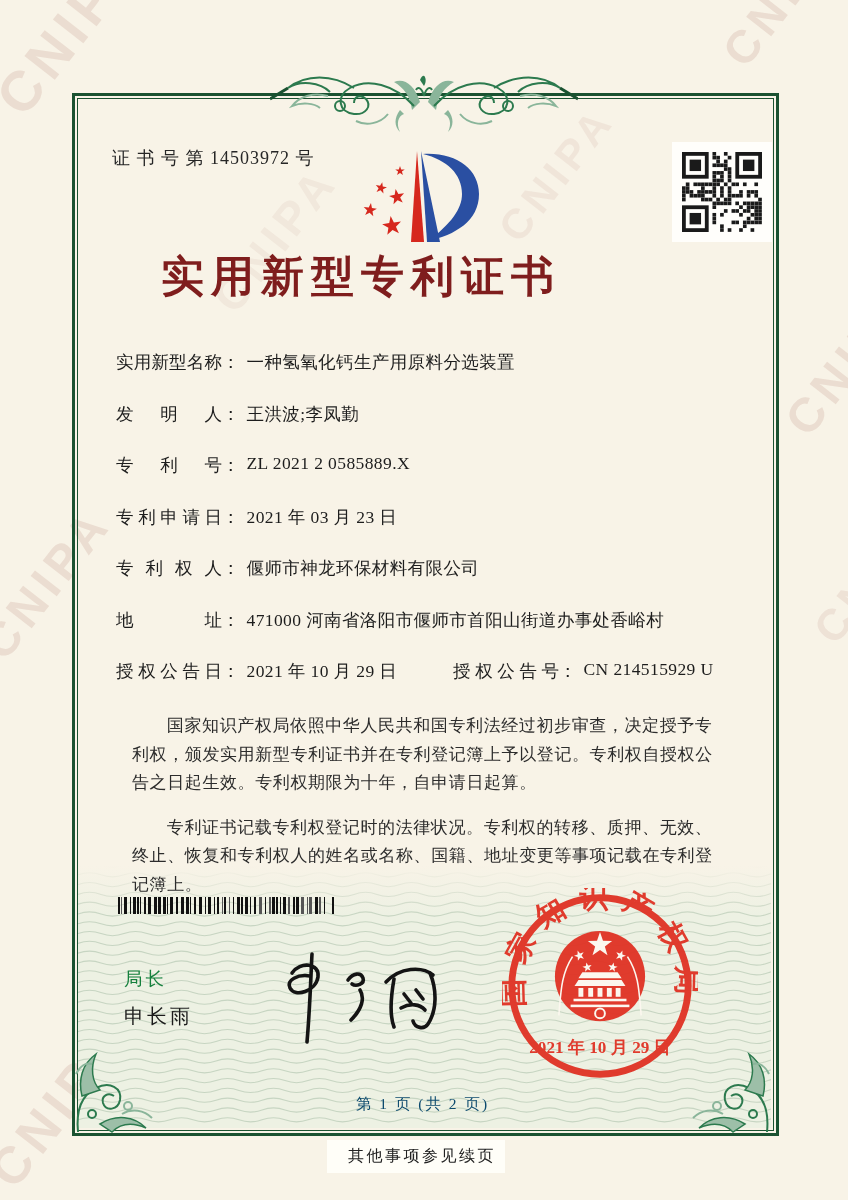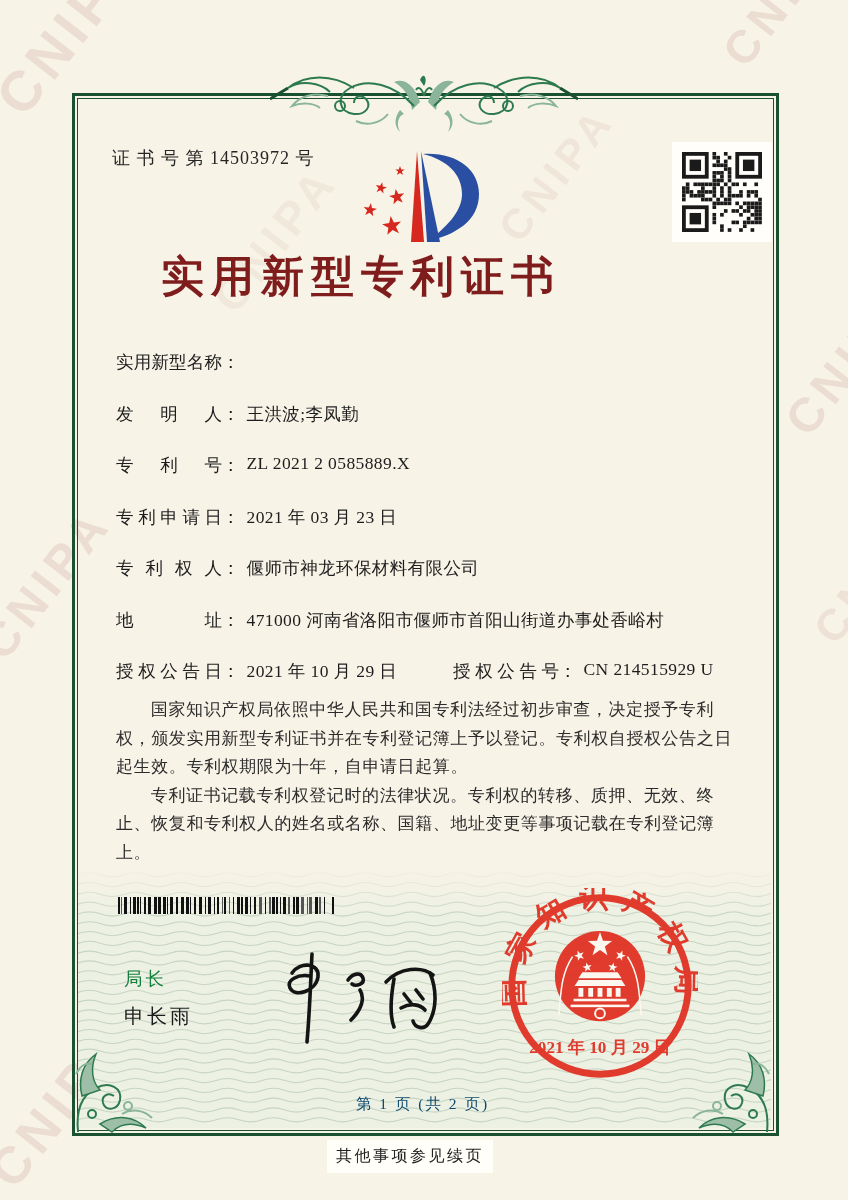--- a/index.html
+++ b/index.html
@@ -26,34 +26,34 @@
   .fields{position:absolute;left:116px;top:350px;width:620px;}
   .frow{height:51.5px;display:flex;align-items:flex-start;font-size:17.5px;color:#1d1d1d;}
   .fpair{display:flex;}
   .fpair.w1{width:337px;}
   .flabel{display:inline-block;width:106px;text-align:justify;text-align-last:justify;color:#1d1d1d;}
   .fcolon{margin-right:7px;}
   .fvalue{letter-spacing:.4px;}
   
   .bodytext{position:absolute;left:116px;top:696px;width:618px;font-size:17px;line-height:28.6px;
       color:#2c2c2c;letter-spacing:.6px;}
-  .bodytext p{margin:0;text-indent:2.05em;}
+  .bodytext p{margin:16px;text-indent:2.05em;}
   
   .barcode{position:absolute;left:118px;top:897px;}
   
   .signer-title{position:absolute;left:124px;top:966px;font-size:18.5px;letter-spacing:3px;color:#15803d;}
   .signer-name{position:absolute;left:124px;top:1003px;font-size:20px;letter-spacing:3px;color:#1b1b1b;}
   .signature{position:absolute;left:252px;top:946px;}
   
   .seal{position:absolute;left:502px;top:888px;opacity:.95;}
   
   .page-info{position:absolute;left:72px;top:1094px;width:701px;text-align:center;font-size:15.5px;
       letter-spacing:2px;color:#0c4a6e;}
   .foot-strip{position:absolute;left:327px;top:1140px;width:166px;height:33px;background:#fffef8;
-      display:flex;align-items:center;justify-content:center;}
+      display:flex;align-items:center;justify-content:center;padding-left:12px;}
   .foot-note{font-size:16px;letter-spacing:2.5px;color:#222;}
   .flourish{position:absolute;left:270px;top:66px;}
   .corner{position:absolute;}
 </style>
 </head>
 <body>
 
 <div class="wm" style="left:-30px;top:-4px;font-size:56px;">CNIPA</div>
 <div class="wm" style="left:700px;top:-34px;font-size:46px;">CNIPA</div>
 <div class="wm" style="left:478px;top:150px;font-size:42px;color:rgba(208,173,163,.20);">CNIPA</div>
@@ -292,20 +292,21 @@
     </svg>
 </div>
 
 <div class="title">实用新型专利证书</div>
 
 <div class="fields" id="field-rows">
     <div class="frow">
       <div class="fpair">
         <span class="flabel">实用新型名称</span>
         <span class="fcolon">：</span>
+        <span class="fvalue">一种氢氧化钙生产用原料分选装置</span>
       </div>
     </div>
     <div class="frow">
       <div class="fpair">
         <span class="flabel">发明人</span>
         <span class="fcolon">：</span>
         <span class="fvalue">王洪波;李凤勤</span>
       </div>
     </div>
     <div class="frow">

